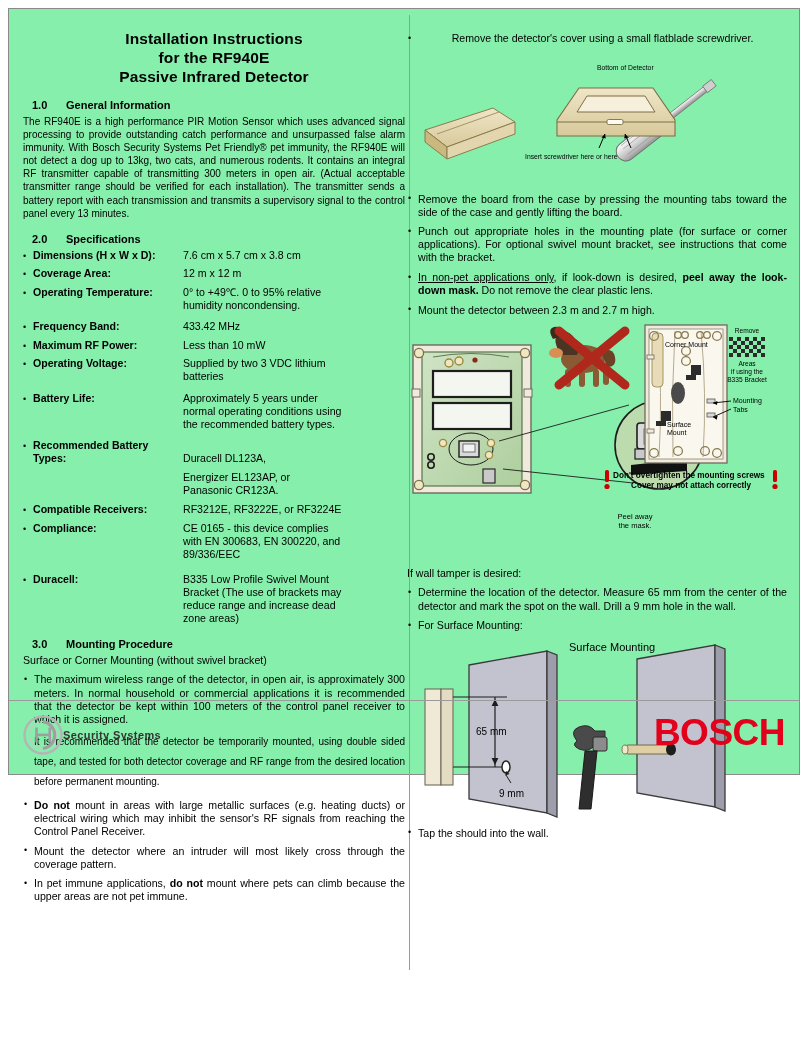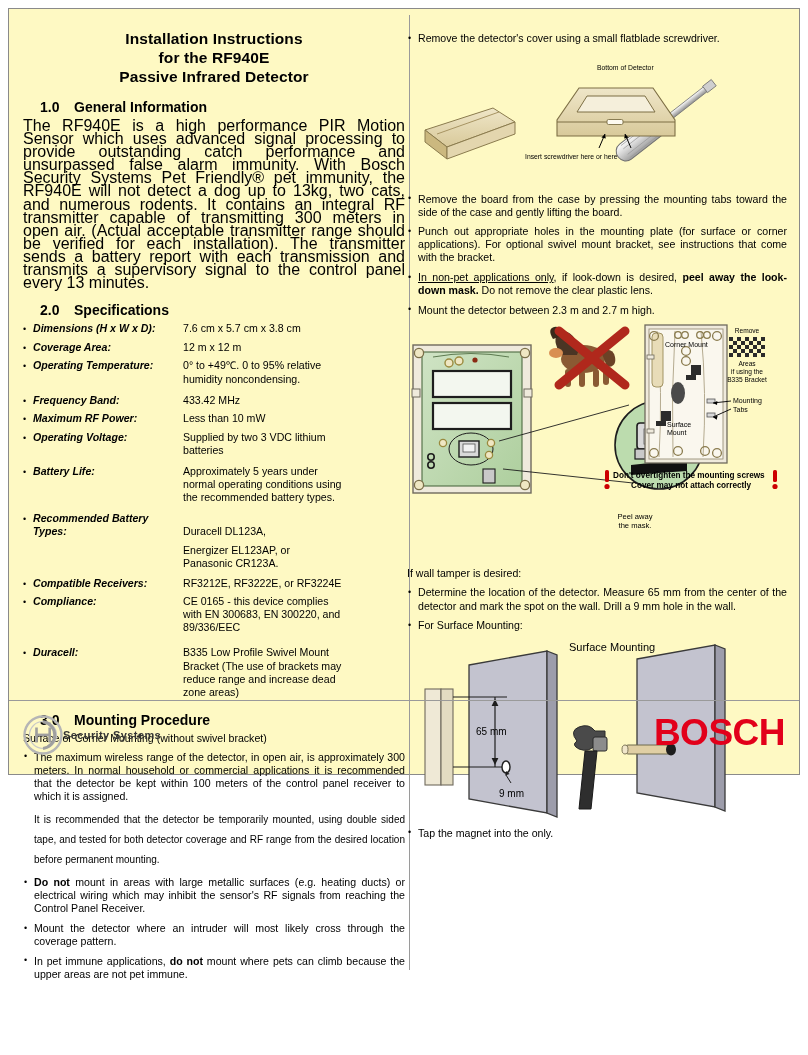--- a/index.html
+++ b/index.html
@@ -8,43 +8,43 @@
     width:808px; height:1055px;
     background:#ffffff;
     font-family:"Liberation Sans", sans-serif;
     color:#000;
     overflow:hidden;
   }
   .page {
     position:absolute; left:8px; top:8px;
     width:792px; height:767px;
     border:1px solid #8a8a8a;
-    background:#fef9c3;
+    background:#86efac;
   }
   .cols { position:absolute; left:0; top:0; width:790px; height:965px; }
   .col-left  { position:absolute; left:14px;  top:14px; width:382px; }
   .col-right { position:absolute; left:398px; top:14px; width:380px; }
   .vrule { position:absolute; left:400px; top:6px; width:1px; height:955px; background:#9a9a9a; }
 
   h1.title { font-size:15.5px; font-weight:bold; text-align:center; line-height:19px; margin:6px 0 0 0; letter-spacing:.1px; }
-  h2.sect { font-size:14px; font-weight:bold; margin:13px 0 4px 17px; }
+  h2.sect { font-size:11px; font-weight:bold; margin:13px 0 4px 9px; }
   h2.sect .num { display:inline-block; width:34px; }
-  p.body, li.body { font-size:16px; line-height:13.1px; text-align:justify; margin:0 0 0 0; }
+  p.body, li.body { font-size:10px; line-height:13.1px; text-align:justify; margin:0 0 0 0; }
   p.tight { margin-bottom:6px; }
 
   ul.bul { list-style:none; margin:0; padding:0; }
   ul.bul > li { position:relative; padding-left:11px; font-size:10.6px; line-height:13.1px; text-align:justify; margin-bottom:6.5px; }
   ul.bul > li:before { content:"\2022"; position:absolute; left:1px; top:-0.5px; font-size:9px; }
-  ul.bul.nojust > li { text-align:left; }
+  ul.bul.nojust > li { text-align:center; }
 
   
   .spec { display:flex; margin-bottom:4.5px; font-size:10.6px; line-height:13.1px; }
   .spec .bl { width:10px; flex:0 0 10px; }
   .spec .bl:before { content:"\2022"; font-size:9px; }
-  .spec .k { width:150px; flex:0 0 150px; font-weight:bold; padding-right:4px;font-style:italic; }
+  .spec .k { width:150px; flex:0 0 150px; font-weight:bold; padding-right:4px; }
   .spec .v { flex:1; }
   .spec .v div { margin-bottom:0px; }
   .spec .v .gap { margin-top:6px; }
 
   .noteblk { display:flex; font-size:10.6px; line-height:13.1px; margin-bottom:6.5px; }
   .noteblk .nlab { font-weight:bold; flex:0 0 34px; }
   .noteblk .ntxt { flex:1; padding-left:3px; }
   .u { text-decoration:underline; }
   b, .b { font-weight:bold; }
 
@@ -463,21 +463,21 @@
             <g transform="translate(-30,96)">
               <path d="M10 8 q-8 -10 2 -14 q10 -4 16 4 l10 0 l0 14 l-10 0 q-6 8 -16 4 q-8 -4 -2 -8 z" fill="#4a4a4a" stroke="#2a2a2a" stroke-width="1"></path>
               <rect x="26" y="4" width="14" height="14" rx="2" fill="#8c8c8c" stroke="#2a2a2a" stroke-width="1"></rect>
               <path d="M18 18 L30 18 L24 76 L12 76 Z" fill="#2e2e2e" stroke="#1a1a1a" stroke-width="1"></path>
             </g>
           </g>
         </svg>
       </div>
 
       <ul class="bul" style="margin-top:0px">
-        <li>Tap the magnet into the only.</li>
+        <li>Tap the should into the wall.</li>
       </ul>
     </div>
   </div>
 
   <div class="footer">
     <div class="foot-inner">
       <svg width="40" height="40" viewBox="0 0 40 40">
         <circle cx="20" cy="20" r="18.5" fill="none" stroke="#b5b5b5" stroke-width="2.4"></circle>
         <circle cx="20" cy="20" r="13.5" fill="none" stroke="#c8c8c8" stroke-width="1.2"></circle>
         <path d="M20 6.8 a13.4 13.4 0 0 1 0 26.6" fill="none" stroke="#9f9f9f" stroke-width="3"></path>

